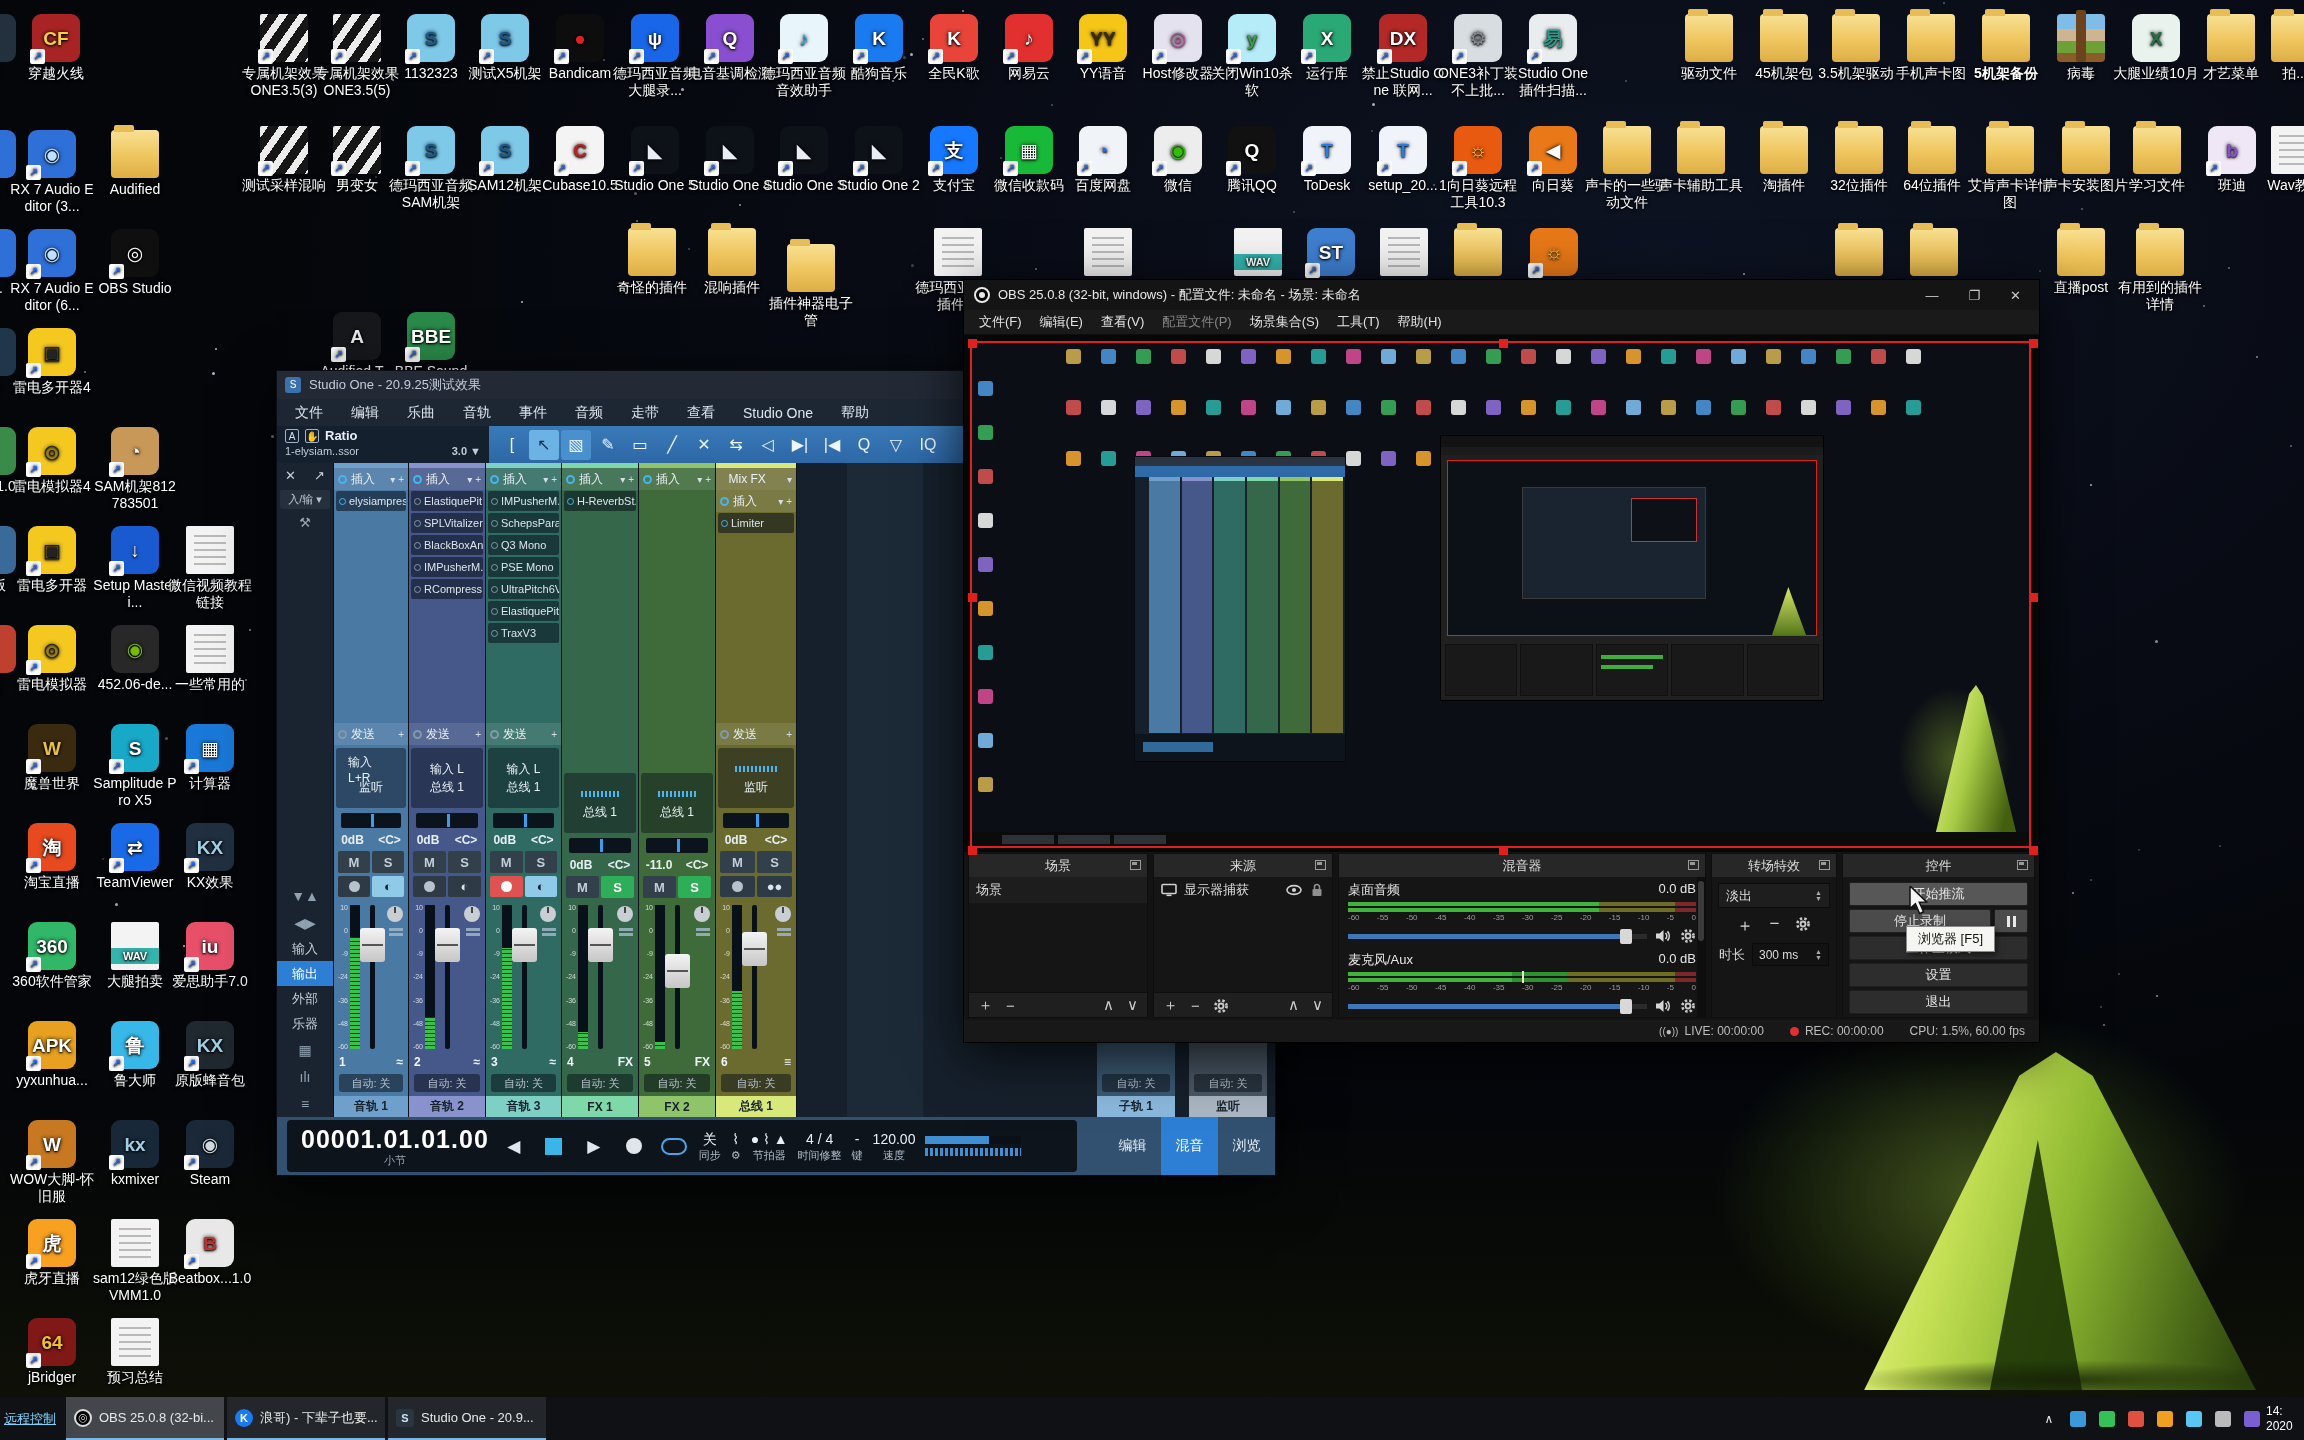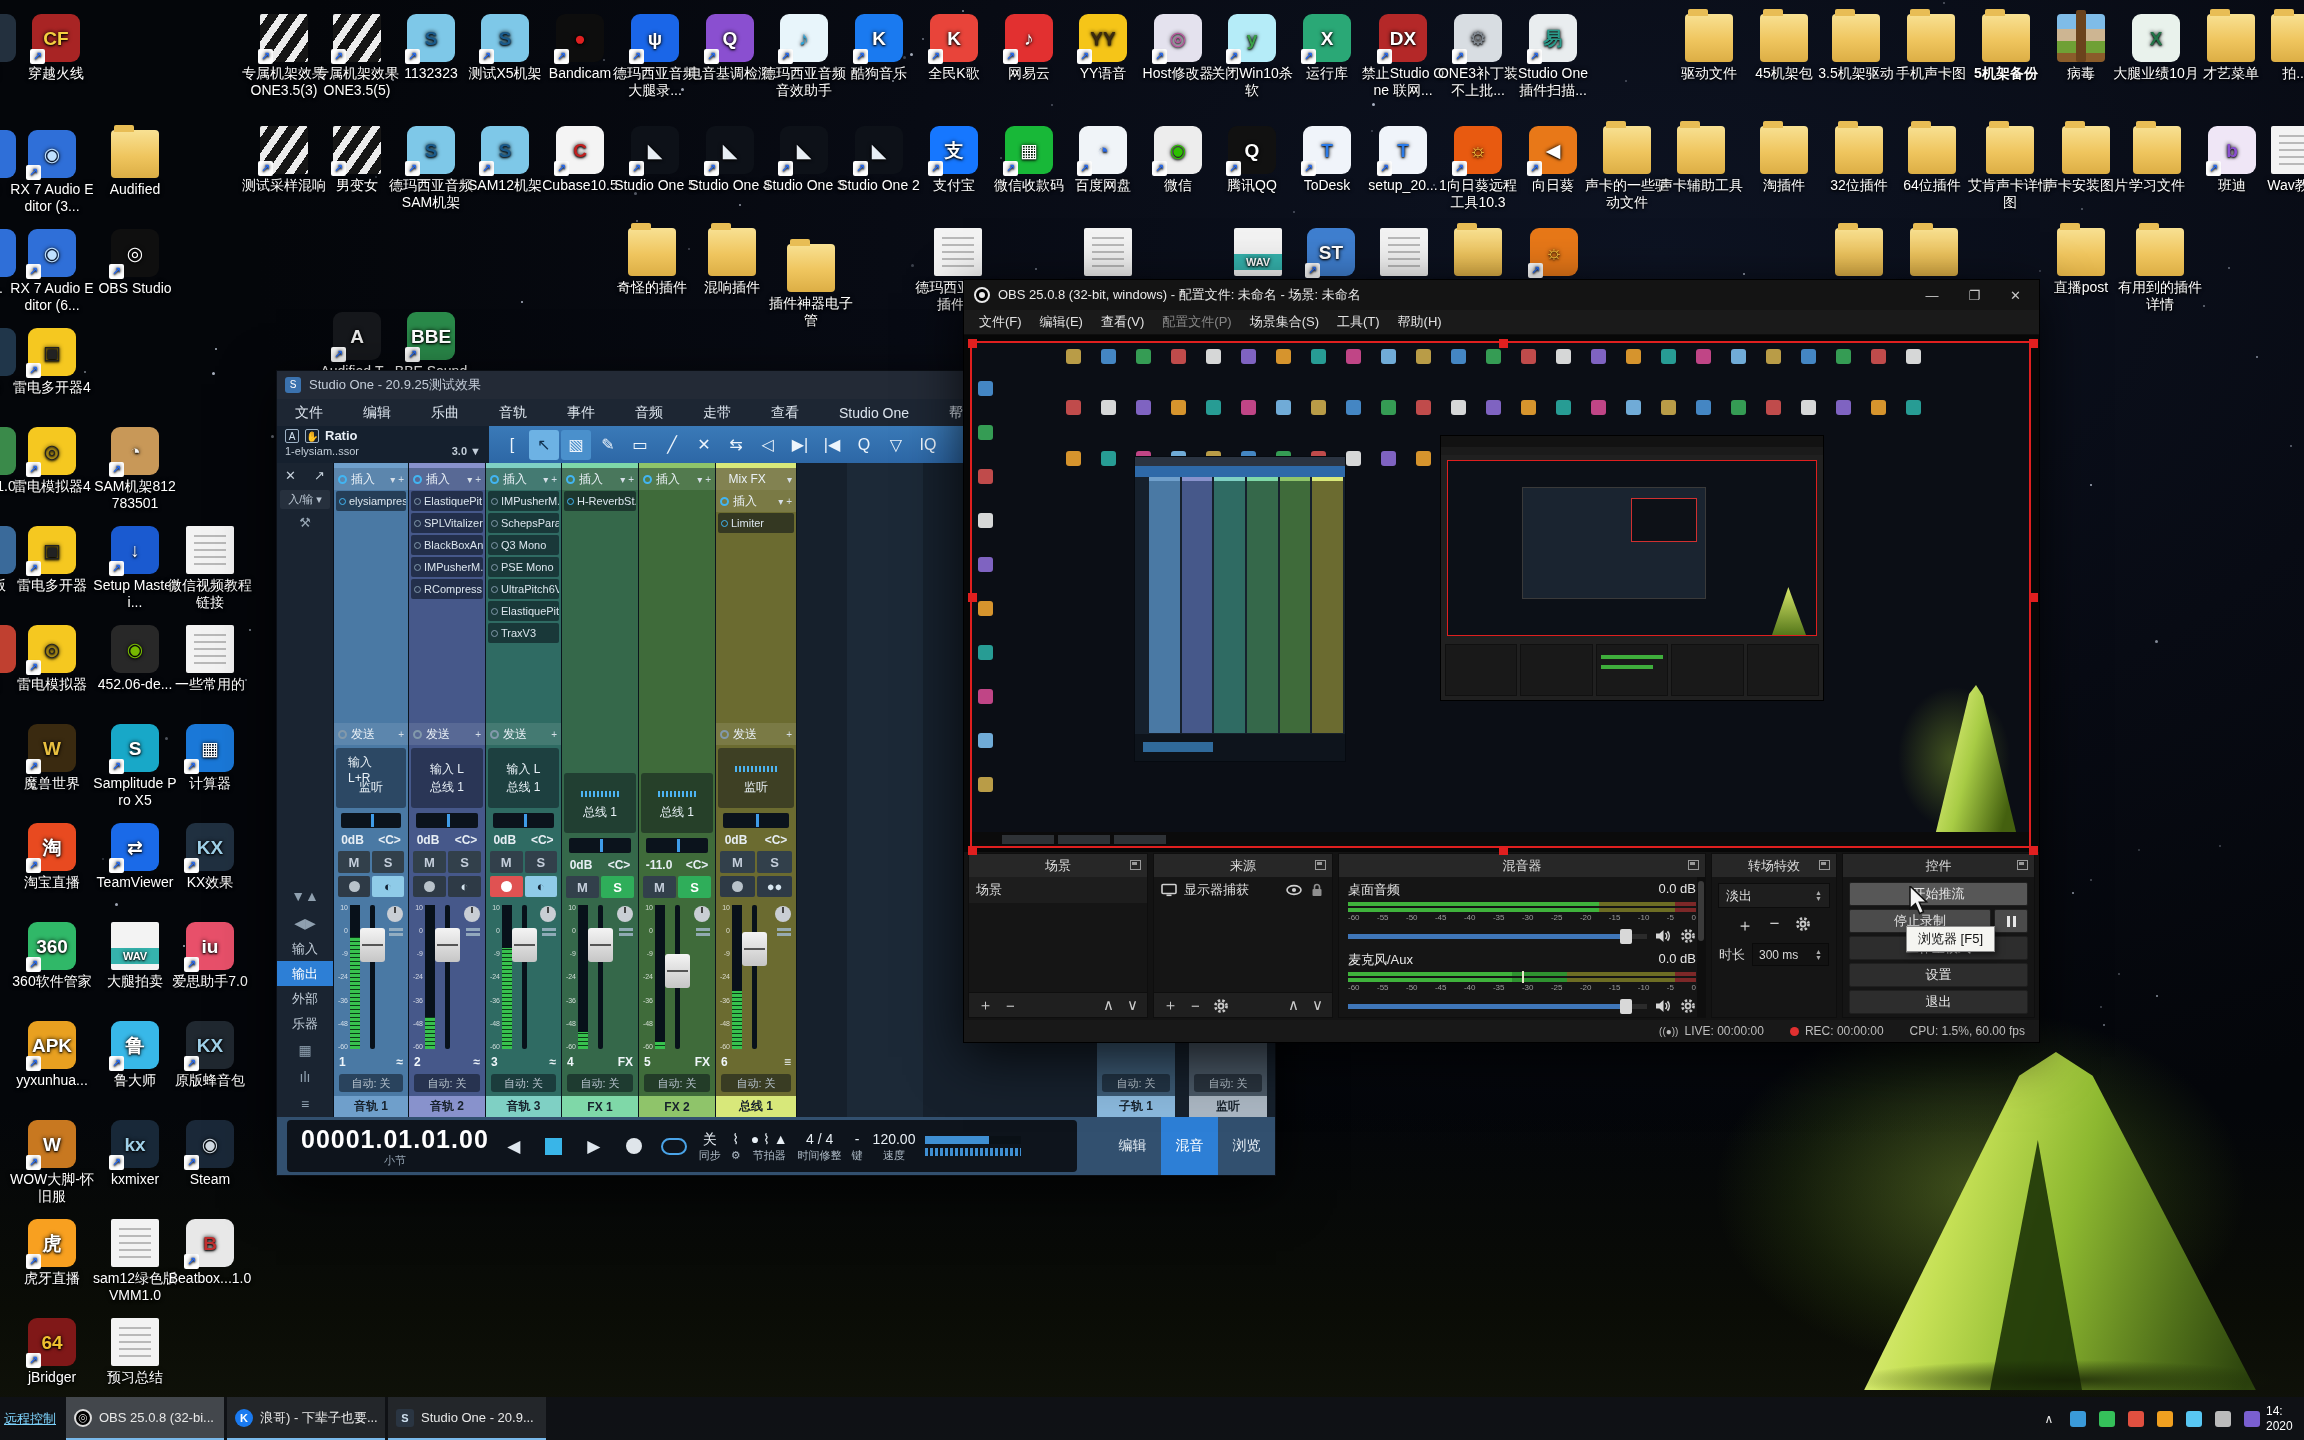--- a/index.html
+++ b/index.html
@@ -40,21 +40,21 @@
   .sc{position:absolute;left:-2px;bottom:-2px;width:15px;height:15px;background:#fff;border-radius:2px;
     color:#2a6ae8;font-size:11px;line-height:15px;text-align:center;font-weight:bold;}
   
   .win{position:absolute;box-shadow:0 14px 50px rgba(0,0,0,.75);}
   
   #s1{left:276px;top:370px;width:1000px;height:806px;background:#141d28;z-index:10;border:1px solid #0a0e14;}
   .s1-title{height:28px;background:#232a36;color:#c3ccd8;display:flex;align-items:center;gap:8px;
     padding:0 8px;font-size:13px;}
   .s1-appicon{width:16px;height:16px;background:#3b72ae;border-radius:3px;color:#fff;font-size:10px;
     line-height:16px;text-align:center;}
-  .s1-menu{height:27px;background:#1d2633;color:#dde5ee;display:flex;align-items:center;gap:16px;
+  .s1-menu{height:27px;background:#1d2633;color:#dde5ee;display:flex;align-items:center;gap:4px;
     padding:0 6px;font-size:14px;}
   .s1-menu span{padding:0 12px;}
   .s1-toolbar{height:37px;background:linear-gradient(#3a7ab8,#2d67a6);display:flex;align-items:stretch;}
   .tb-left{width:212px;background:#15202e;color:#e8eef5;padding:2px 8px;font-size:12px;}
   .tb-left .r1{display:flex;gap:6px;align-items:center;font-size:13px;font-weight:bold;}
   .tb-left .r2{display:flex;justify-content:space-between;color:#c2cdd8;font-size:11px;margin-top:2px;}
   .miniA{width:14px;height:14px;border:1px solid #9db2c6;border-radius:2px;font-size:10px;line-height:13px;
     text-align:center;font-weight:normal;color:#cfe0ef;}
   .tools{display:flex;align-items:center;gap:2px;padding:0 8px;color:#eef5fc;font-size:16px;}
   .tool{width:30px;height:30px;display:flex;align-items:center;justify-content:center;border-radius:3px;}

